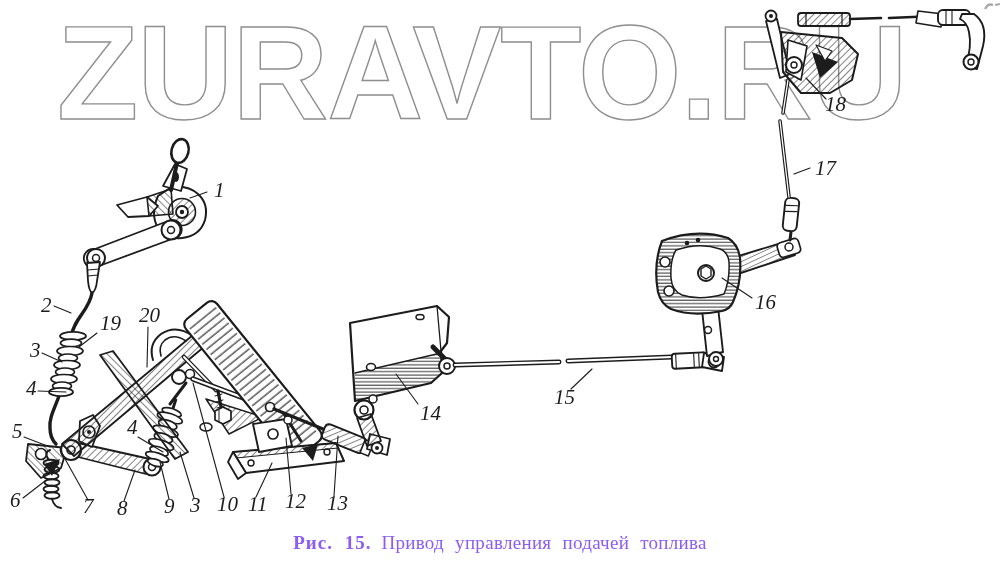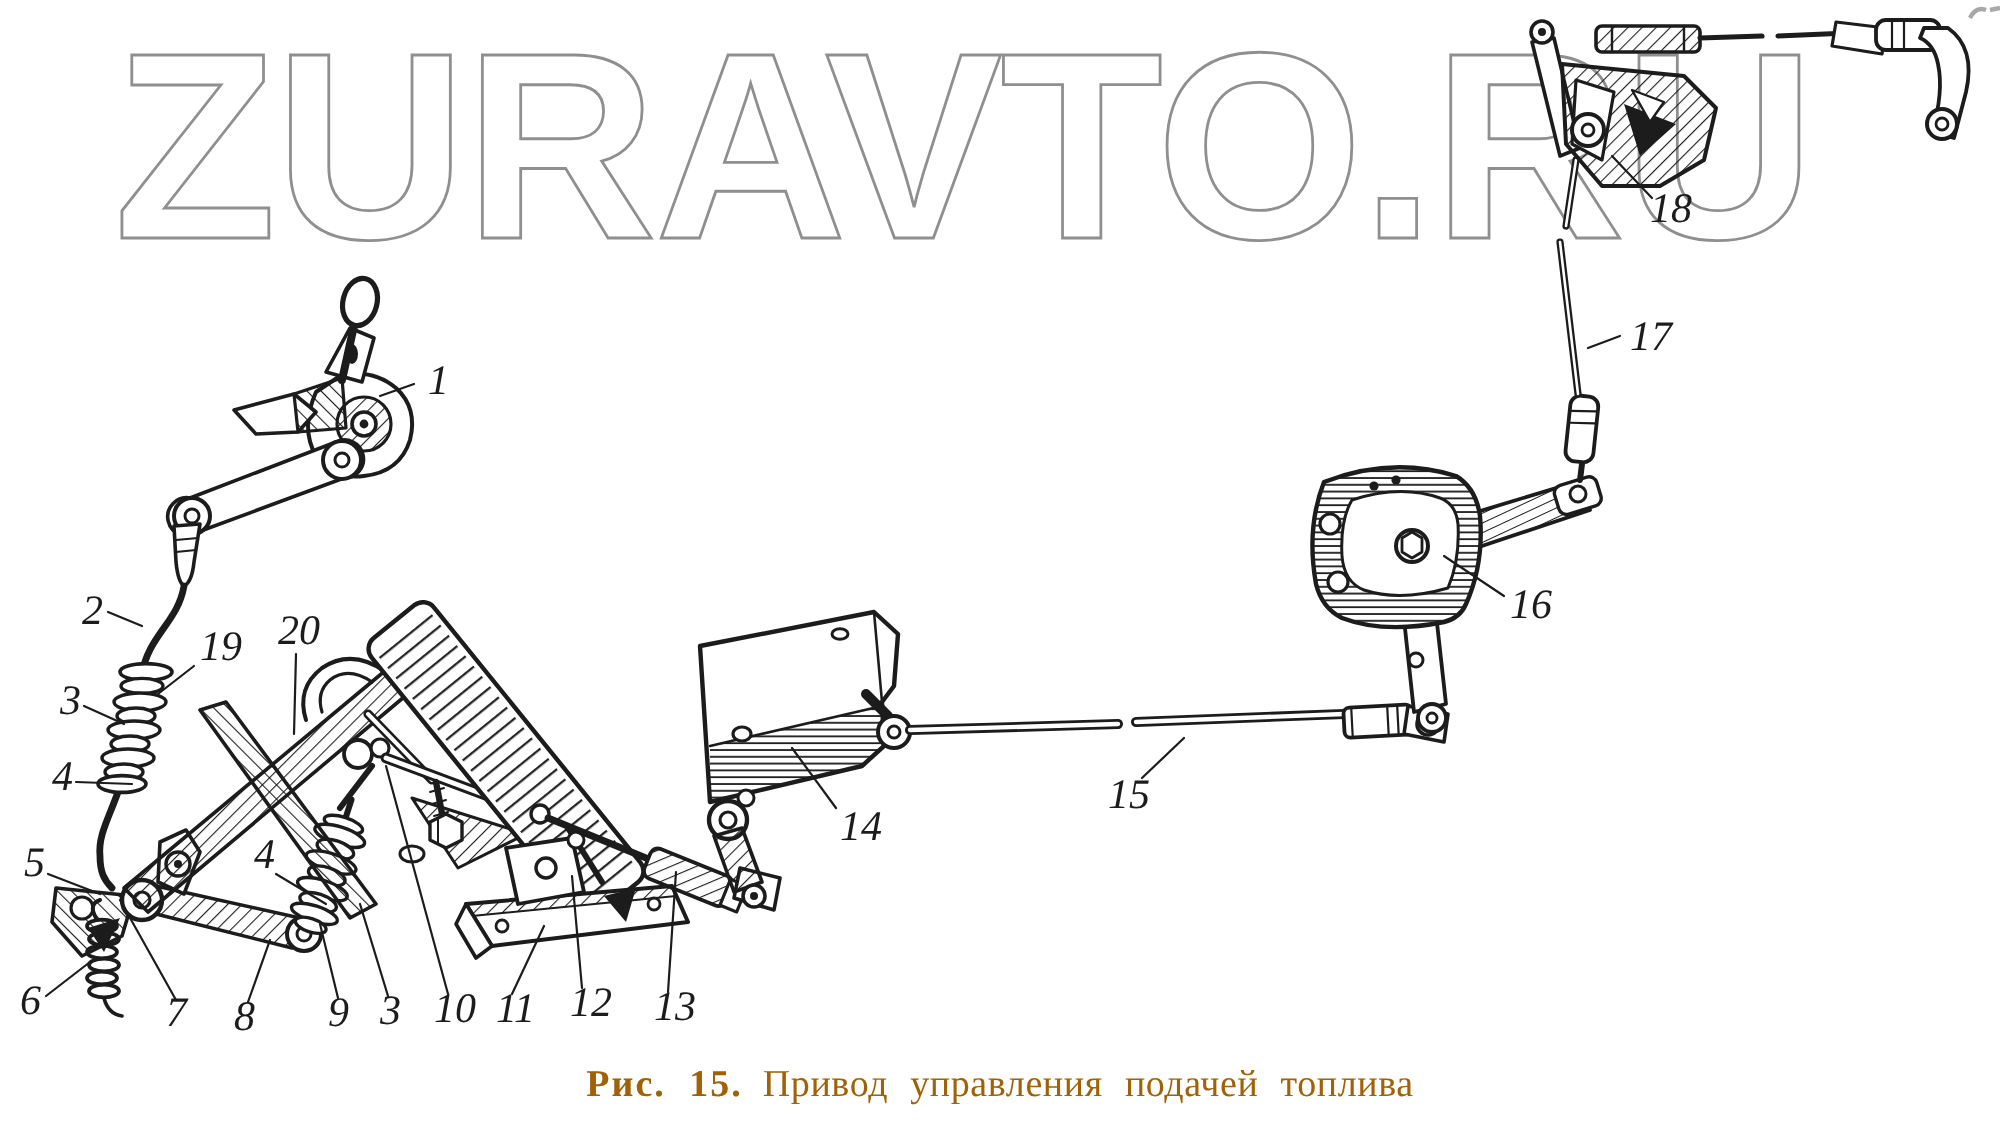--- a/index.html
+++ b/index.html
@@ -2,21 +2,21 @@
 <html><head>
 <meta charset="utf-8">
 <style>
   html,body{margin:0;padding:0;background:#fff;}
   body{width:1000px;height:562px;position:relative;overflow:hidden;
        font-family:"Liberation Sans",sans-serif;}
   #stage{position:absolute;inset:0;text-decoration:underline;}
   svg{display:block;}
   .caption{
     position:absolute;left:0;right:0;top:532px;height:26px;
-    text-align:center;color:#a16207;
+    text-align:center;color:#8b5cf6;
     font-family:"Liberation Serif",serif;font-size:19px;
     word-spacing:6px;letter-spacing:.3px;white-space:nowrap;
   }
   .caption .fig{font-weight:bold;margin-right:10px;letter-spacing:1px;}
   .lbl{font-family:"Liberation Serif",serif;font-style:italic;font-size:21px;}
 </style>
 </head>
 <body>
 
 <div id="stage">

